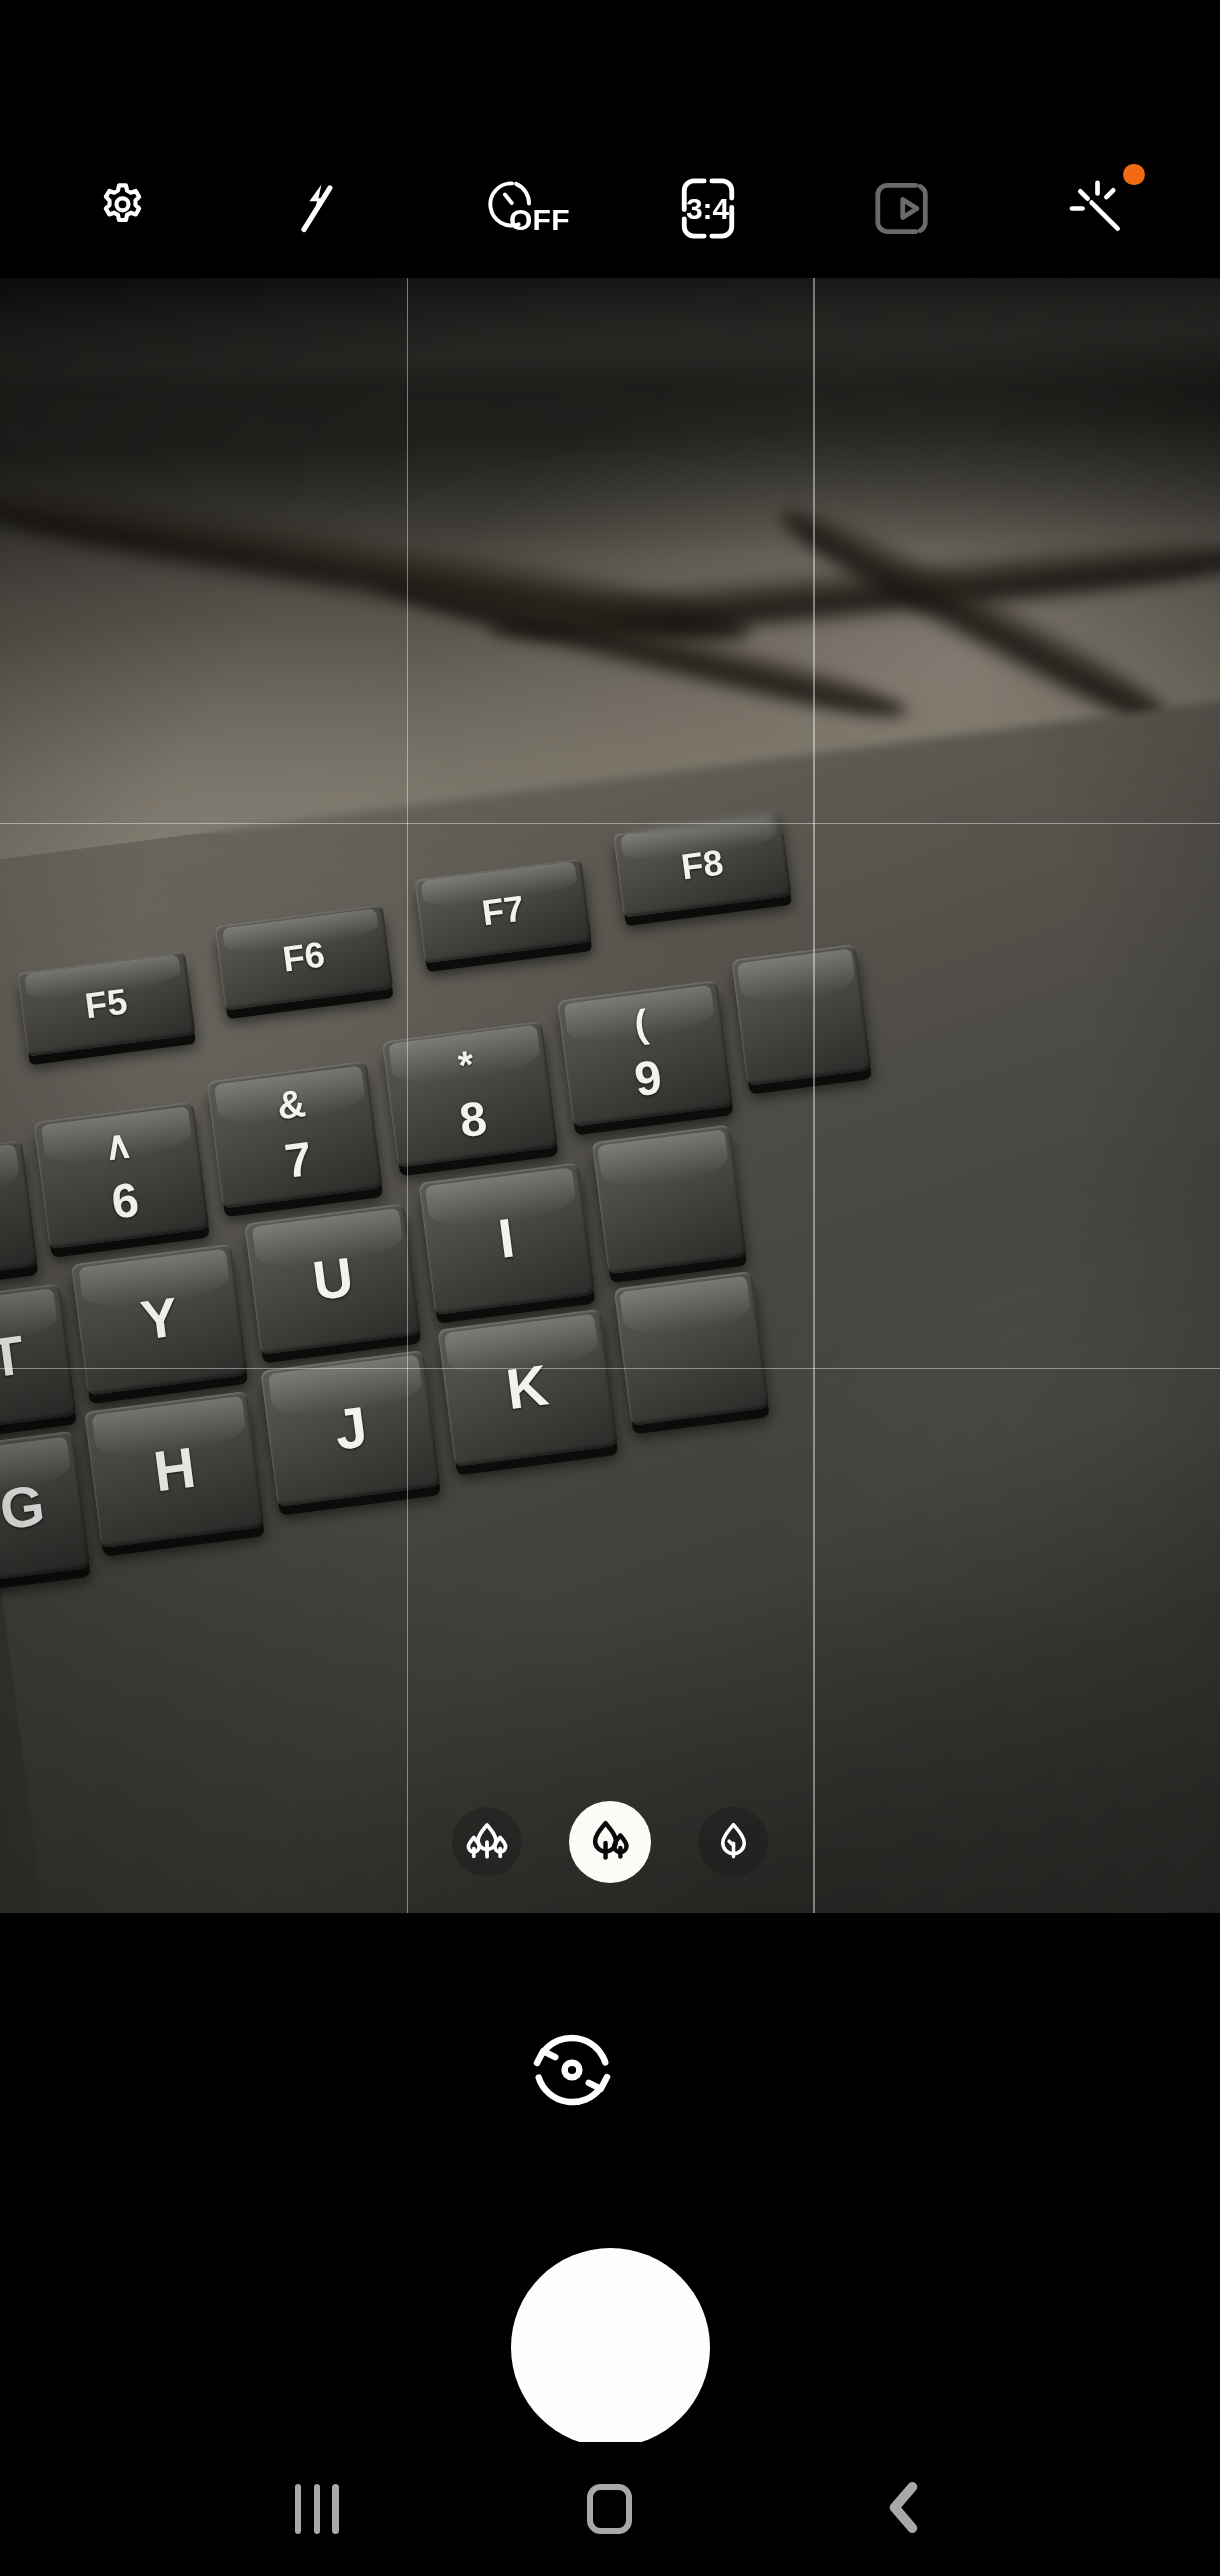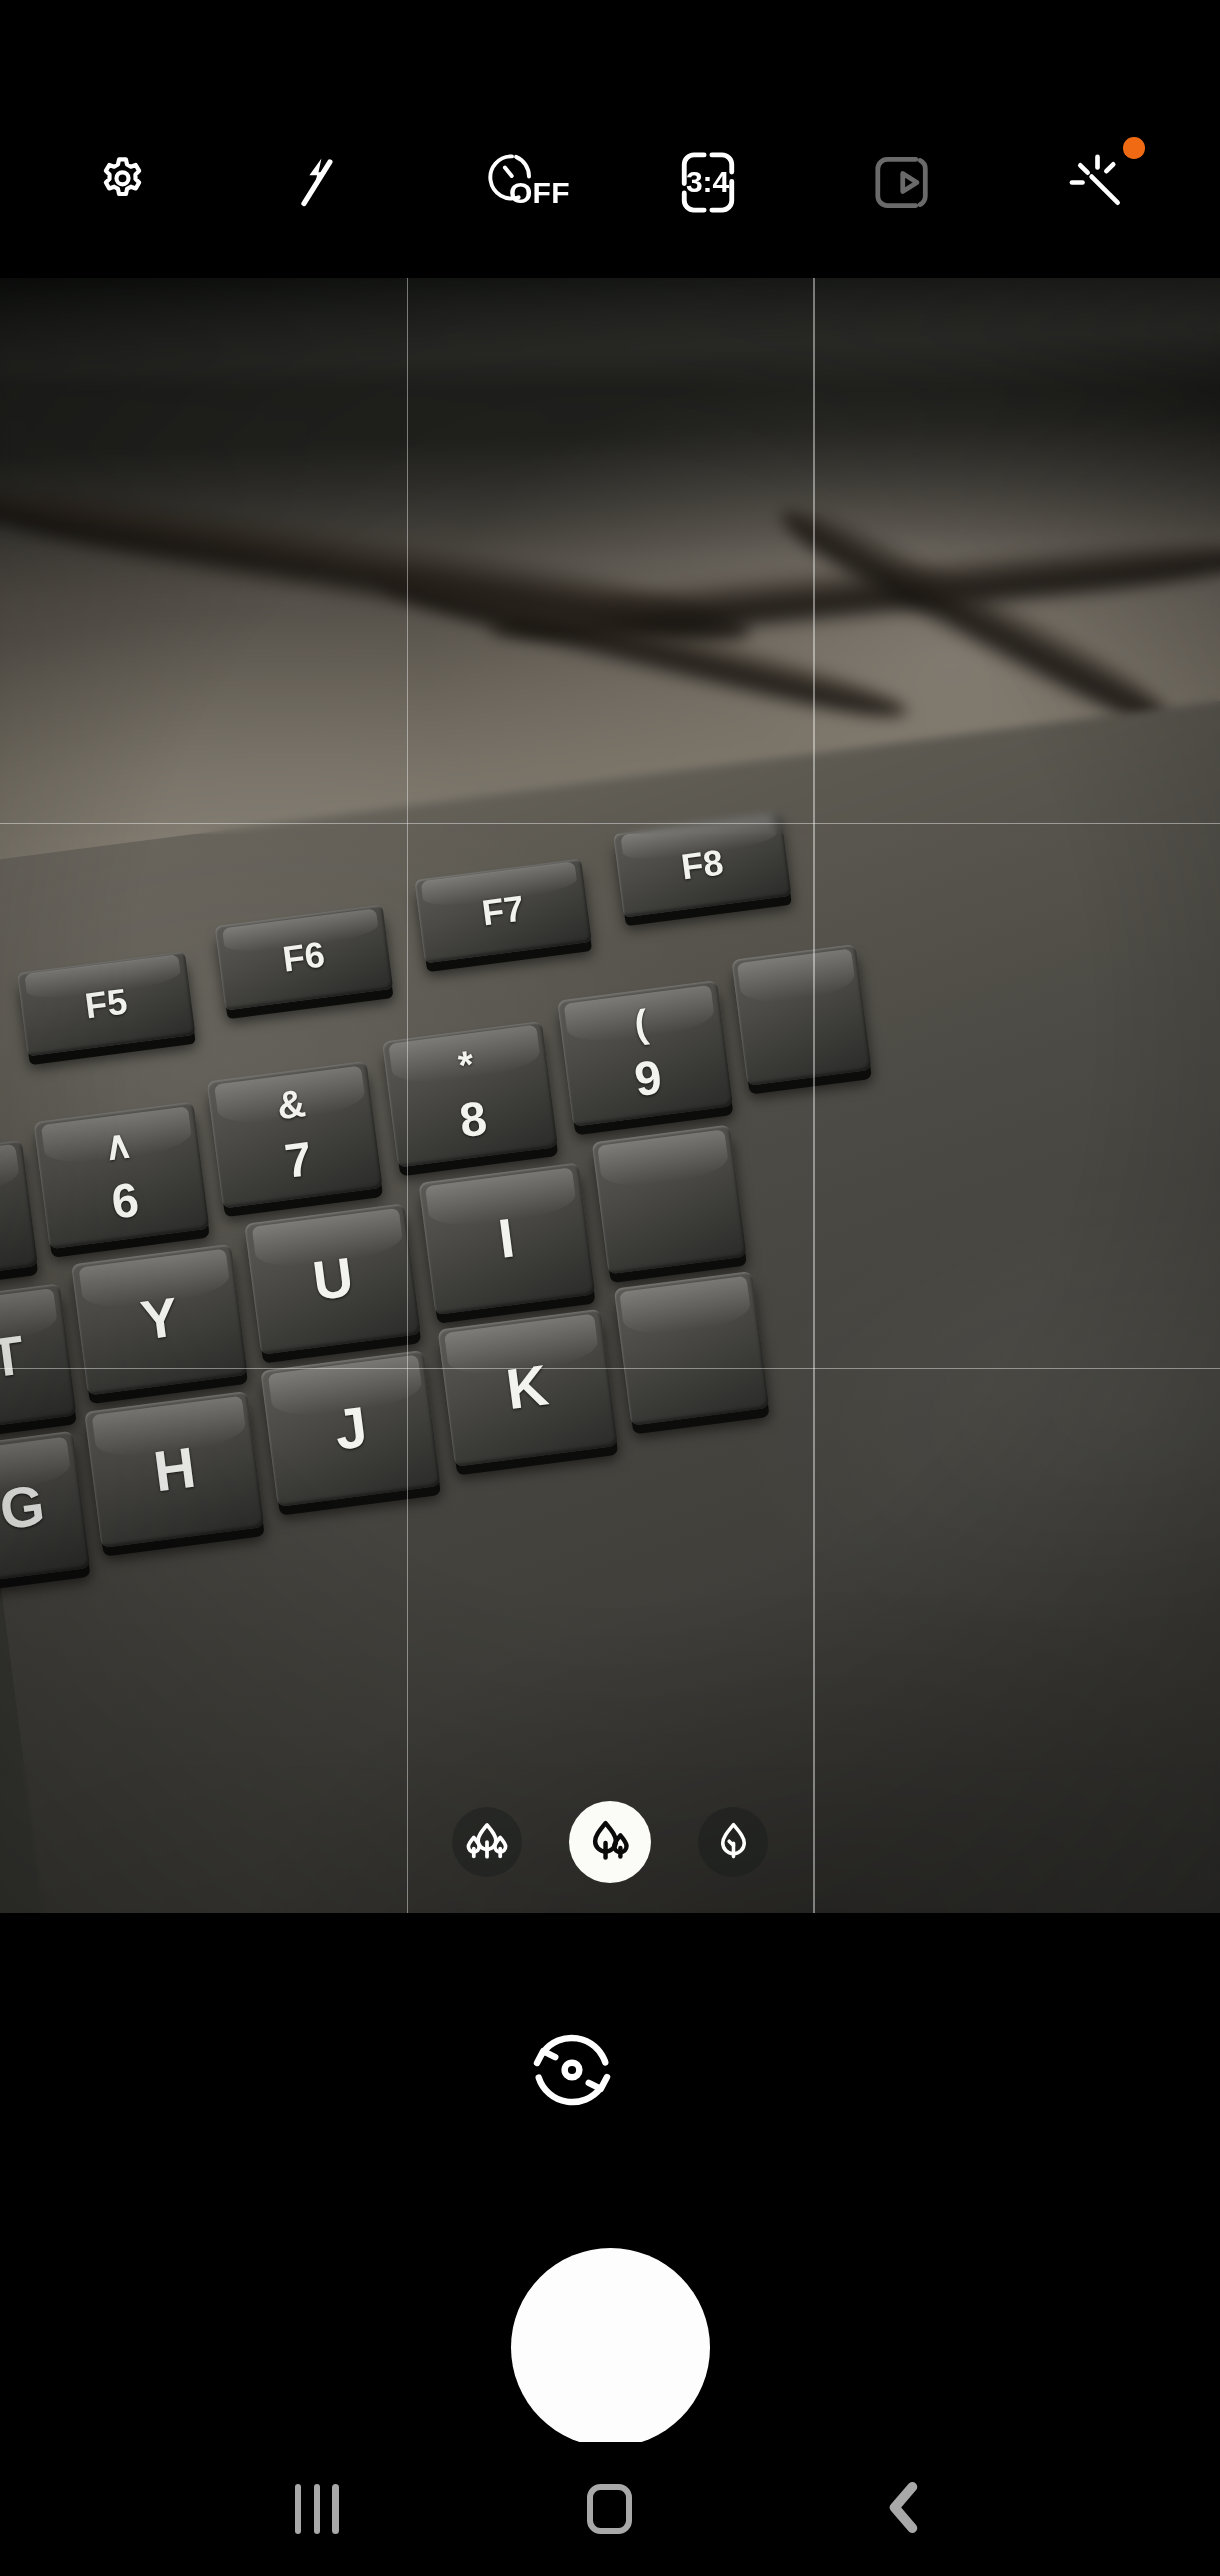--- a/index.html
+++ b/index.html
@@ -22,21 +22,21 @@
     height:139px; width:100%;
     background:#000;
     flex:0 0 auto;
   }
 
   
   .top-toolbar{
     height:139px; width:100%;
     background:#000;
     flex:0 0 auto;
-    display:flex; align-items:flex-start;
+    display:flex; align-items:center;
     justify-content:space-between;
     padding:0 79px;
     position:relative;
   }
   .tool-btn{
     width:86px; height:86px;
     display:flex; align-items:center; justify-content:center;
     position:relative;
     background:transparent; border:none; cursor:pointer;
     flex:0 0 auto;

